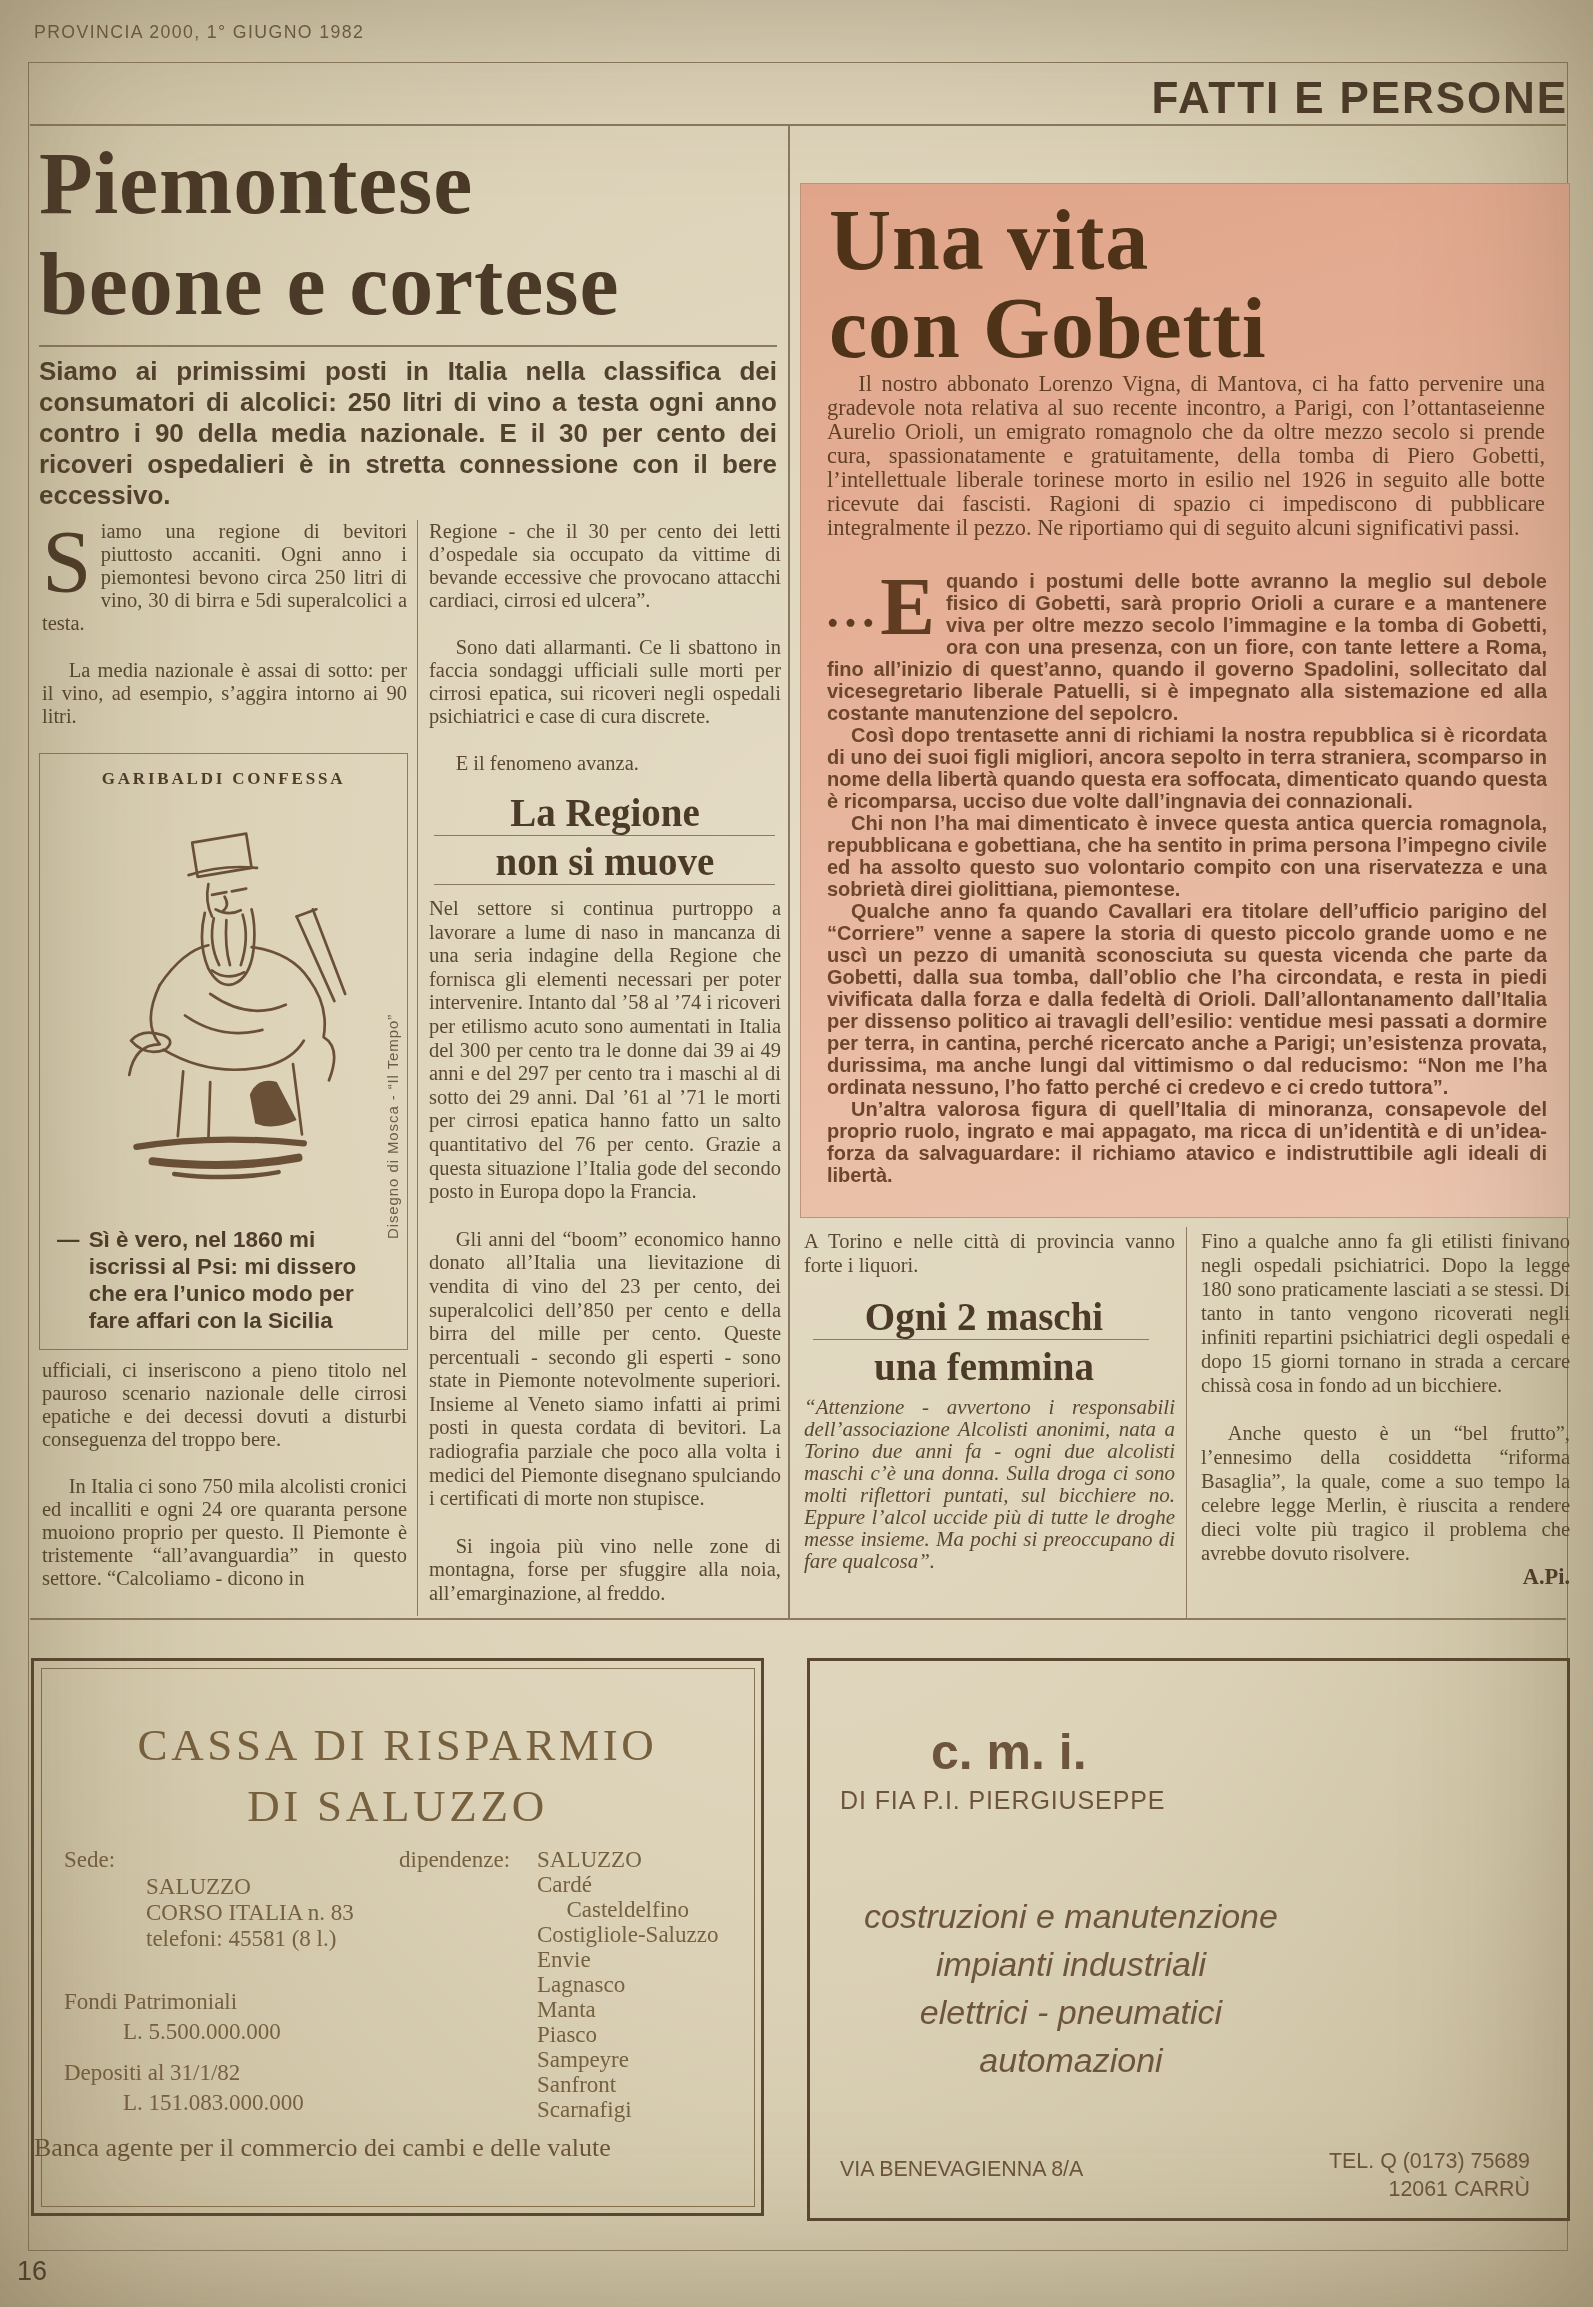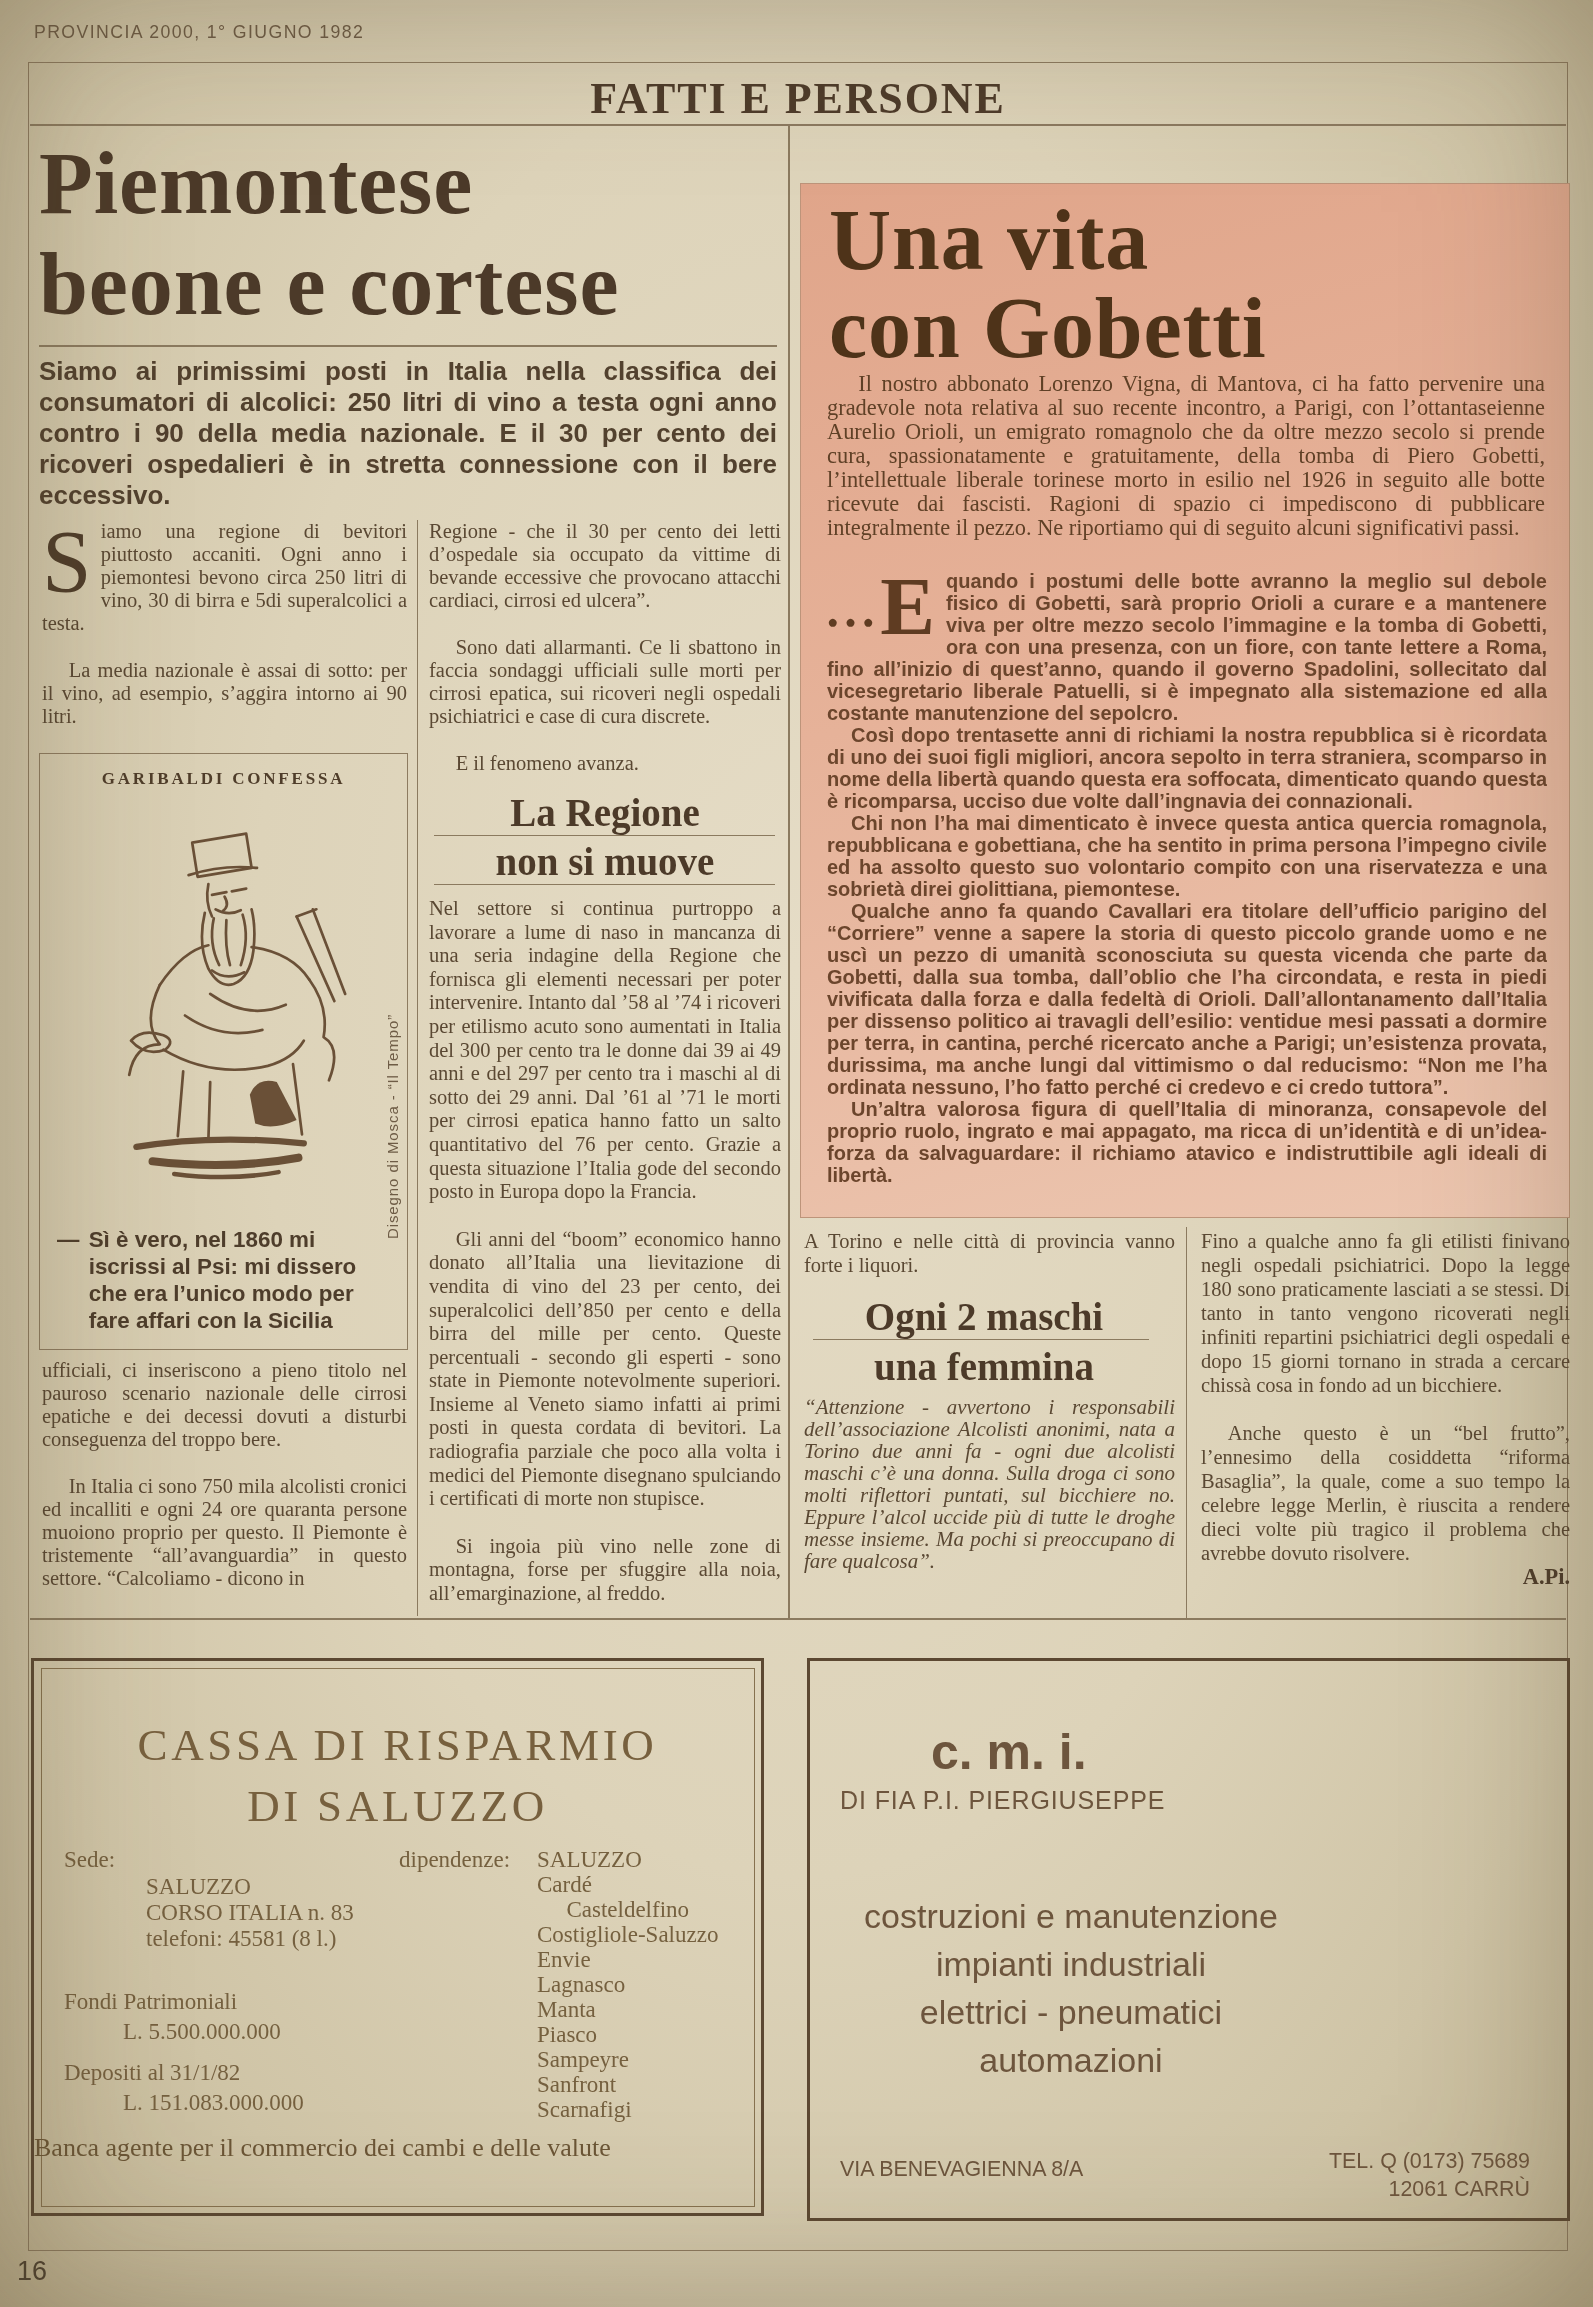--- a/index.html
+++ b/index.html
@@ -10,22 +10,22 @@
     font-family:"Liberation Serif", serif;
     color:#564431;
   }
   .page::after{content:"";position:absolute;inset:0;pointer-events:none;
     box-shadow:inset 0 0 177px rgba(85,68,40,.38);}
   .abs{position:absolute;}
   .rule{background:#8b7a5f;height:1.9px;}
   .vrule{background:#8b7a5f;width:1.9px;}
   .masthead{font-family:"Liberation Sans",sans-serif;font-size:17.7px;letter-spacing:1.4px;color:#6e5c46;}
   .frame{border:1.9px solid #8d7b60;}
-  .banner{font-family:Liberation Serif, serif;font-weight:bold;font-size:44px;
-    letter-spacing:1.9px;color:#4d3b2a;text-align:center;transform:scaleY(1.02);}
+  .banner{font-family:Liberation Sans, sans-serif;font-weight:bold;font-size:44px;
+    letter-spacing:1.9px;color:#4d3b2a;text-align:right;transform:scaleY(1.02);}
   .headline{font-weight:bold;font-size:88px;line-height:1;color:#4c3a29;letter-spacing:0.9px;}
   .lead{font-family:"Liberation Sans",sans-serif;font-weight:bold;font-size:26px;line-height:31px;
     text-align:justify;color:#52412e;}
   .body{font-size:20.5px;text-align:justify;color:#5a4833;}
   .body p{margin:0;}
   .body p.ind{text-indent:1.3em;margin-top:24px;}
   .dropcap{float:left;font-size:89px;line-height:71px;padding:5.6px 9.3px 0 0;font-weight:normal;color:#4f3d2a;}
   .subhead{font-weight:bold;font-size:39px;line-height:41px;color:#4c3a29;text-align:center;}
   .cartoon-box{border:1.9px solid #8d7b60;}
   .cartoon-title{font-weight:bold;font-size:17px;letter-spacing:2.8px;text-align:center;color:#4f3d2a;}
@@ -48,21 +48,21 @@
   .sig{text-align:right;font-family:"Liberation Sans",sans-serif;font-weight:bold;font-size:21.4px;}
   .sig-serif{text-align:right;font-weight:bold;font-size:22.4px;color:#4e3d2b;}
   .quote{font-style:italic;font-size:21px;line-height:22px;text-align:justify;color:#5a4833;}
   .ad{border:3.7px solid #5c4832;}
   .ad-inner{position:absolute;inset:6.5px;border:0.9px solid #86714f;pointer-events:none;}
   .bank-title{font-size:45px;letter-spacing:3.7px;text-align:center;color:#77603e;}
   .bank-text{font-size:23px;color:#75603f;}
   .bank-footer{font-size:26px;color:#6b5636;}
   .cmi-name{font-family:"Liberation Sans",sans-serif;font-weight:bold;font-size:50px;color:#6d553d;}
   .cmi-sub{font-family:"Liberation Sans",sans-serif;font-size:25px;letter-spacing:0.9px;color:#6d553d;}
-  .cmi-lines{font-family:"Liberation Sans",sans-serif;font-size:34px;
+  .cmi-lines{font-family:"Liberation Sans",sans-serif;font-style:italic;font-size:34px;
     line-height:48px;text-align:center;color:#6d553d;}
   .cmi-addr{font-family:"Liberation Sans",sans-serif;font-size:21.4px;color:#6d553d;}
   .pagenum{font-family:"Liberation Sans",sans-serif;font-size:27px;color:#4f4231;}
 </style>
 </head>
 <body>
 
 <div class="page">
 
   <div class="abs masthead" style="left:34px;top:22.4px;">PROVINCIA 2000, 1° GIUGNO 1982</div>

